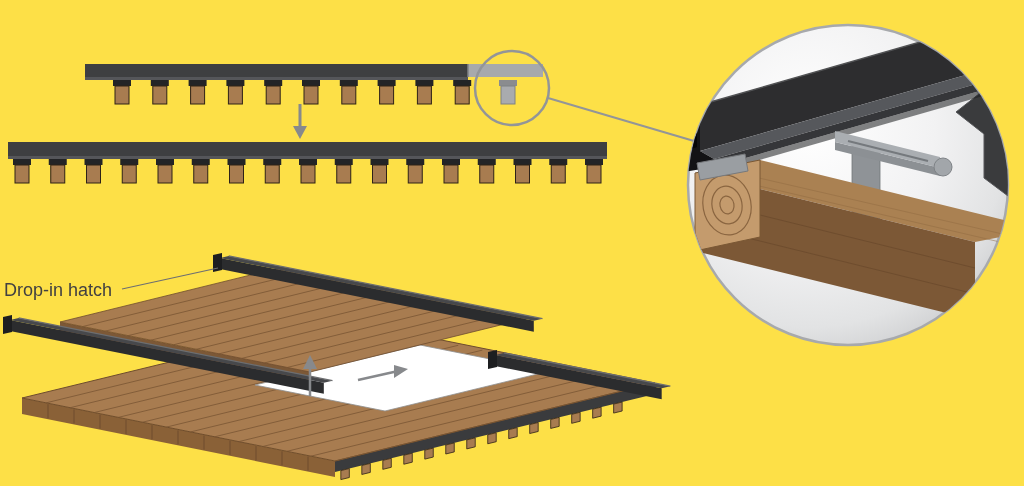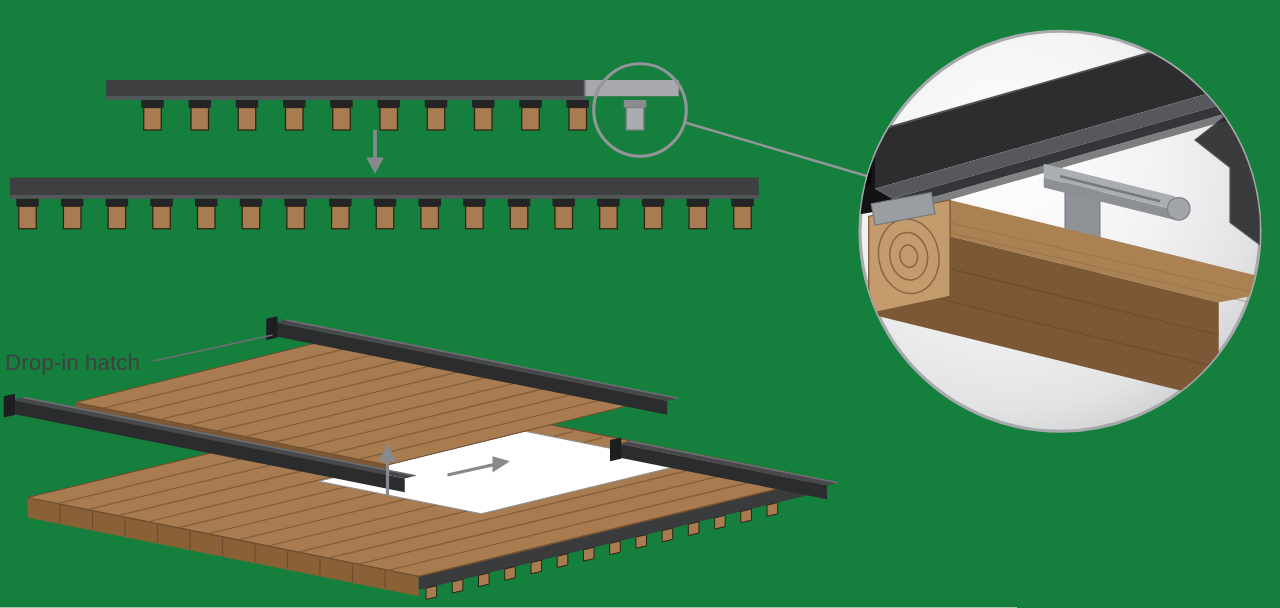--- a/index.html
+++ b/index.html
@@ -1,16 +1,16 @@
 <!DOCTYPE html>
 <html><head>
 <meta charset="utf-8">
 <style>
   html,body{margin:0;padding:0;background:#ffffff;}
-  .stage{position:relative;width:1024px;height:486px;background:#15803d;overflow:hidden;}
+  .stage{position:relative;width:1024px;height:486px;background:#fde047;overflow:hidden;}
   svg{display:block;}
   text{font-family:"Liberation Sans",sans-serif;}
 </style>
 </head>
 <body>
 
 <div class="stage">
 <svg width="1024" height="486" viewBox="0 0 1024 486">
   <defs>
     <radialGradient id="cg" cx="38%" cy="32%" r="78%">

